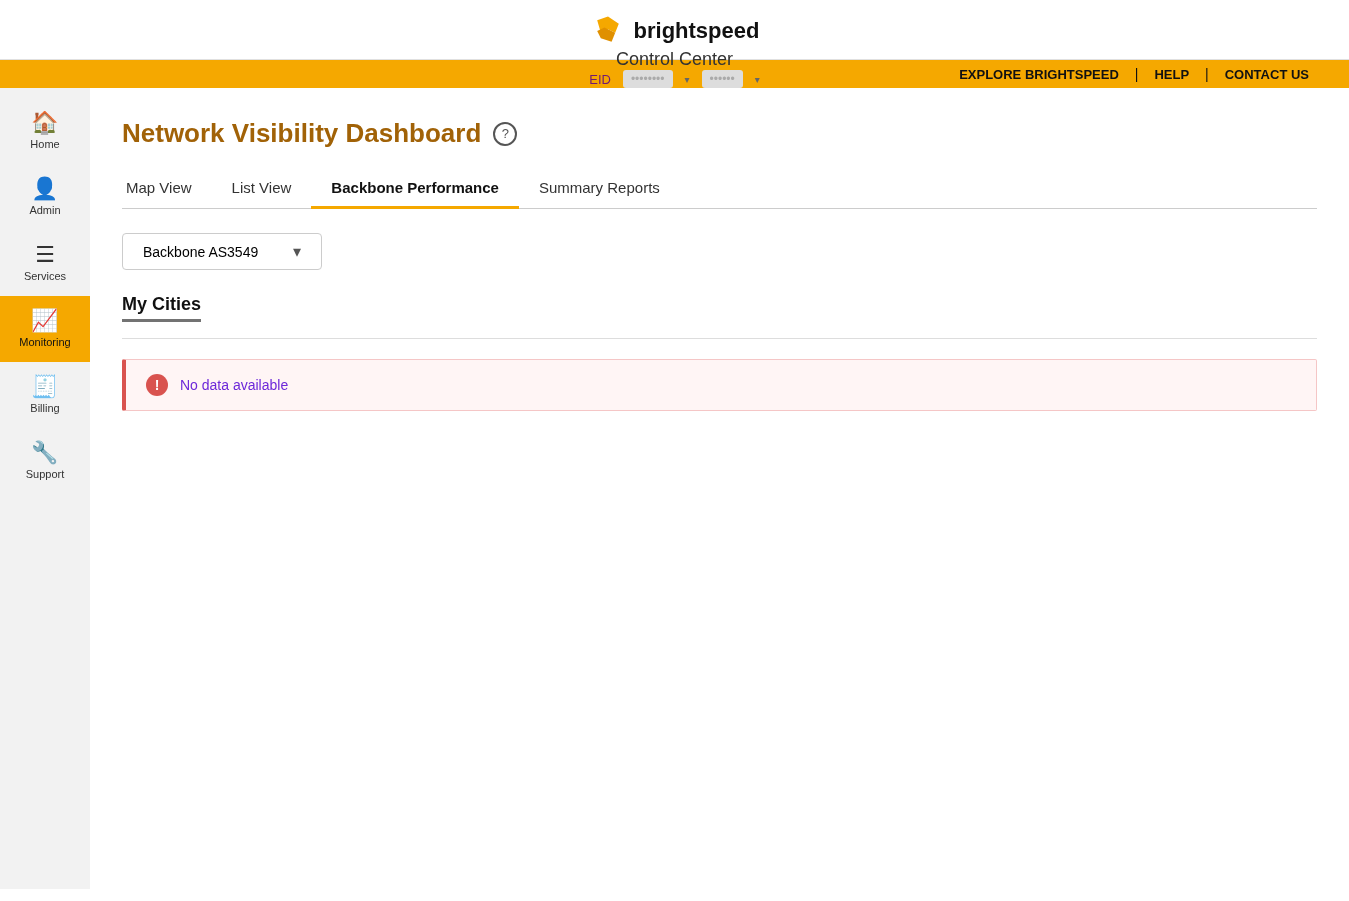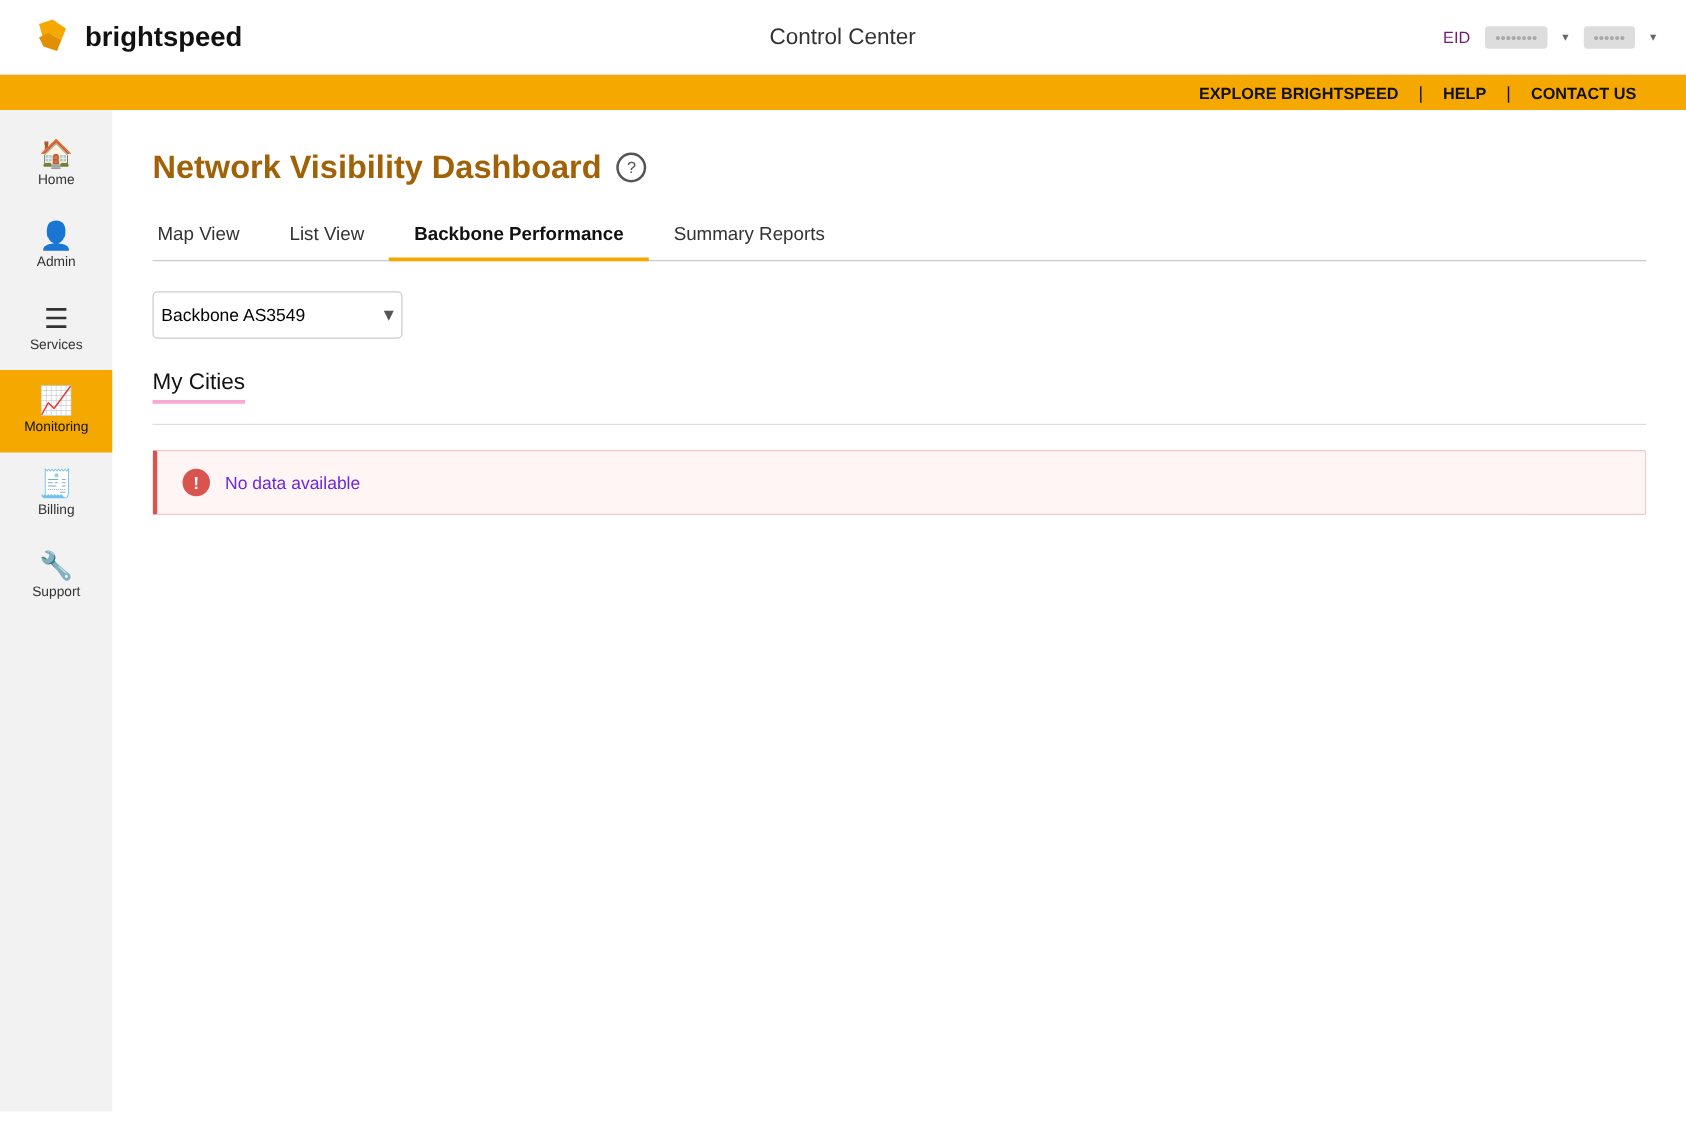--- a/index.html
+++ b/index.html
@@ -7,20 +7,21 @@
 
     
     .top-header {
       display: flex;
       align-items: center;
       justify-content: space-between;
       padding: 13px 24px;
       height: 60px;
       background: #fff;
       border-bottom: 1px solid #e0e0e0;
+      flex-direction: column;
     }
     .logo-area {
       display: flex;
       align-items: center;
       gap: 8px;
     }
     .logo-icon {
       width: 36px;
       height: 36px;
     }
@@ -179,38 +180,38 @@
       border-bottom: 3px solid #F5A800;
     }
 
     
     .backbone-dropdown {
       display: inline-flex;
       align-items: center;
       justify-content: space-between;
       border: 1px solid #ccc;
       border-radius: 4px;
-      padding: 8px 6px;
+      padding: 8px 20px;
       width: 200px;
       font-size: 14px;
       background: #fff;
       cursor: pointer;
       margin-bottom: 24px;
     }
     .backbone-dropdown .chevron {
       font-size: 16px;
       color: #555;
     }
 
     
     .section-title {
       font-size: 18px;
-      font-weight: normal;
-      color: #111;
-      border-bottom: 3px solid #f9a8d4;
+      font-weight: bold;
+      color: #111;
+      border-bottom: 3px solid #737373;
       display: inline-block;
       padding-bottom: 4px;
       margin-bottom: 16px;
     }
     .section-divider {
       border: none;
       border-top: 1px solid #ddd;
       margin-bottom: 20px;
     }
 

